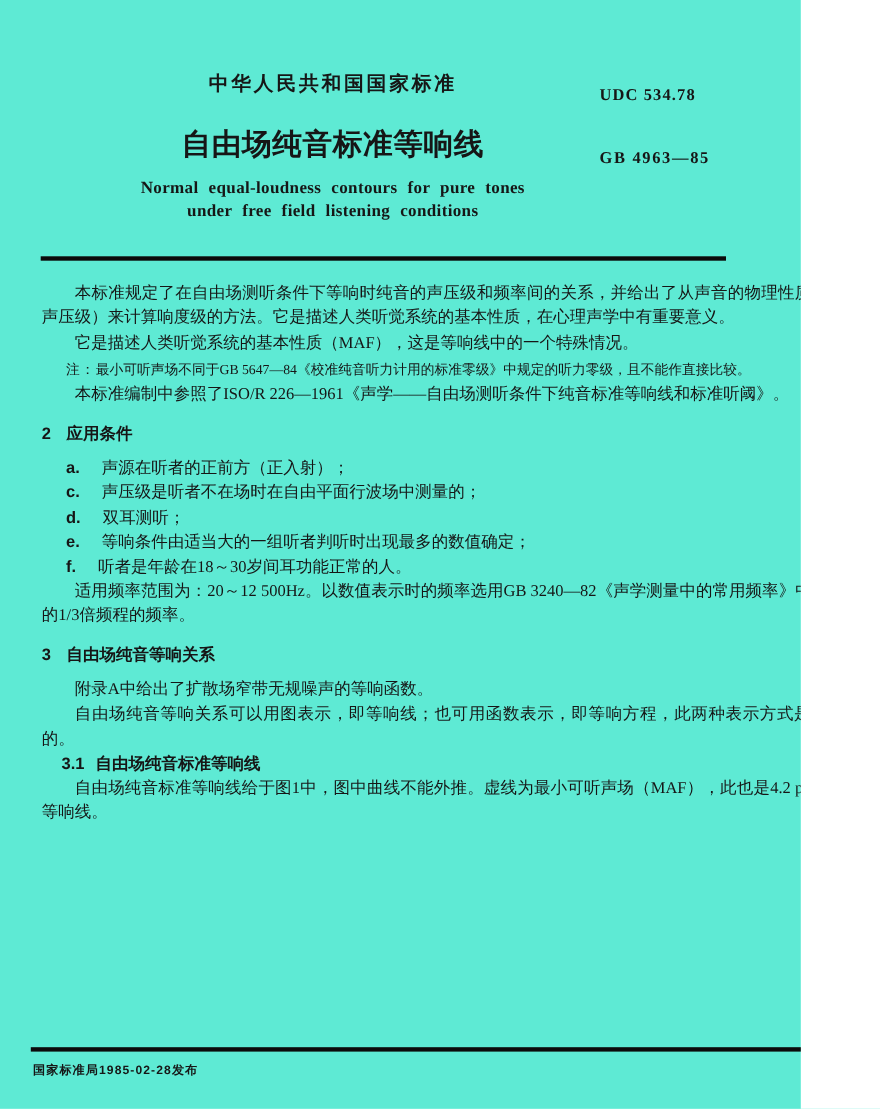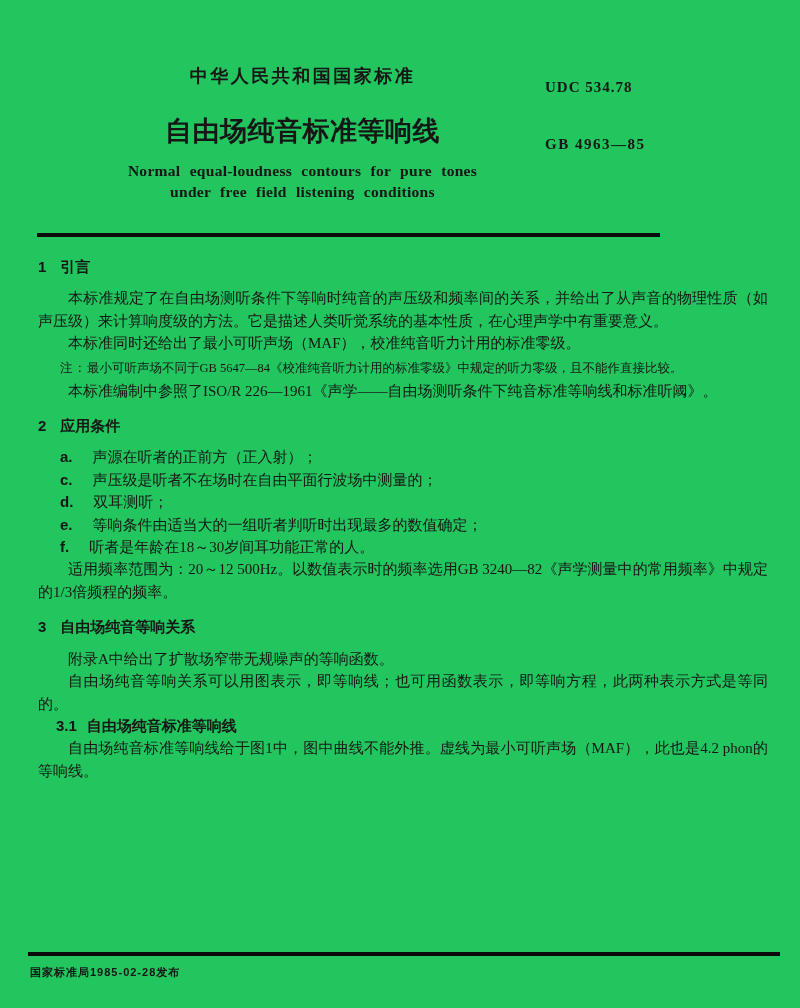--- a/index.html
+++ b/index.html
@@ -2,21 +2,21 @@
 <html><head>
 <meta charset="utf-8">
 <style>
   html,body{margin:0;padding:0;}
   body{
     width:800px;height:1008px;background:#ffffff;
     font-family:"Liberation Serif","DejaVu Serif",serif;
     color:#161616;
     -webkit-font-smoothing:antialiased;
   }
-  .page{position:relative;width:800px;height:1008px;background:#22c55e;overflow:hidden;}
+  .page{position:relative;width:728px;height:1008px;background:#5eead4;overflow:hidden;}
 
   
   .hdr-center{position:absolute;left:30px;width:545px;text-align:center;}
   .nat-label{
     top:64px;font-family:"Liberation Sans","DejaVu Sans",sans-serif;
     font-size:18px;font-weight:bold;letter-spacing:2.5px;white-space:nowrap;
   }
   .title-cn{
     top:113px;font-family:"Liberation Sans","DejaVu Sans",sans-serif;
     font-size:27px;font-weight:bold;letter-spacing:0.5px;white-space:nowrap;
@@ -95,24 +95,23 @@
 
   <div class="gb-no">GB 4963—85</div>
 
   <div class="hdr-center title-en l2">under free field listening conditions</div>
   <div class="hdr-center title-en l1">Normal equal-loudness contours for pure tones</div>
 
   <div class="top-rule"></div>
 
   <div class="doc-body">
 
-    <h2 class="sec-h"><span class="num">1</span><span>引言</span></h2>
 
     <p class="body-p">本标准规定了在自由场测听条件下等响时纯音的声压级和频率间的关系，并给出了从声音的物理性质（如声压级）来计算响度级的方法。它是描述人类听觉系统的基本性质，在心理声学中有重要意义。</p>
-    <p class="body-p">本标准同时还给出了最小可听声场（MAF），校准纯音听力计用的标准零级。</p>
+    <p class="body-p">它是描述人类听觉系统的基本性质（MAF），这是等响线中的一个特殊情况。</p>
 
     <div class="note"><span class="note-label">注：</span><span>最小可听声场不同于GB 5647—84《校准纯音听力计用的标准零级》中规定的听力零级，且不能作直接比较。</span></div>
 
     <p class="body-p">本标准编制中参照了ISO/R 226—1961《声学——自由场测听条件下纯音标准等响线和标准听阈》。</p>
 
     <h2 class="sec-h mt"><span class="num">2</span><span>应用条件</span></h2>
 
 
     <div class="cond-list">
       <div class="cond-item"><span class="marker">a.</span><span>声源在听者的正前方（正入射）；</span></div>

